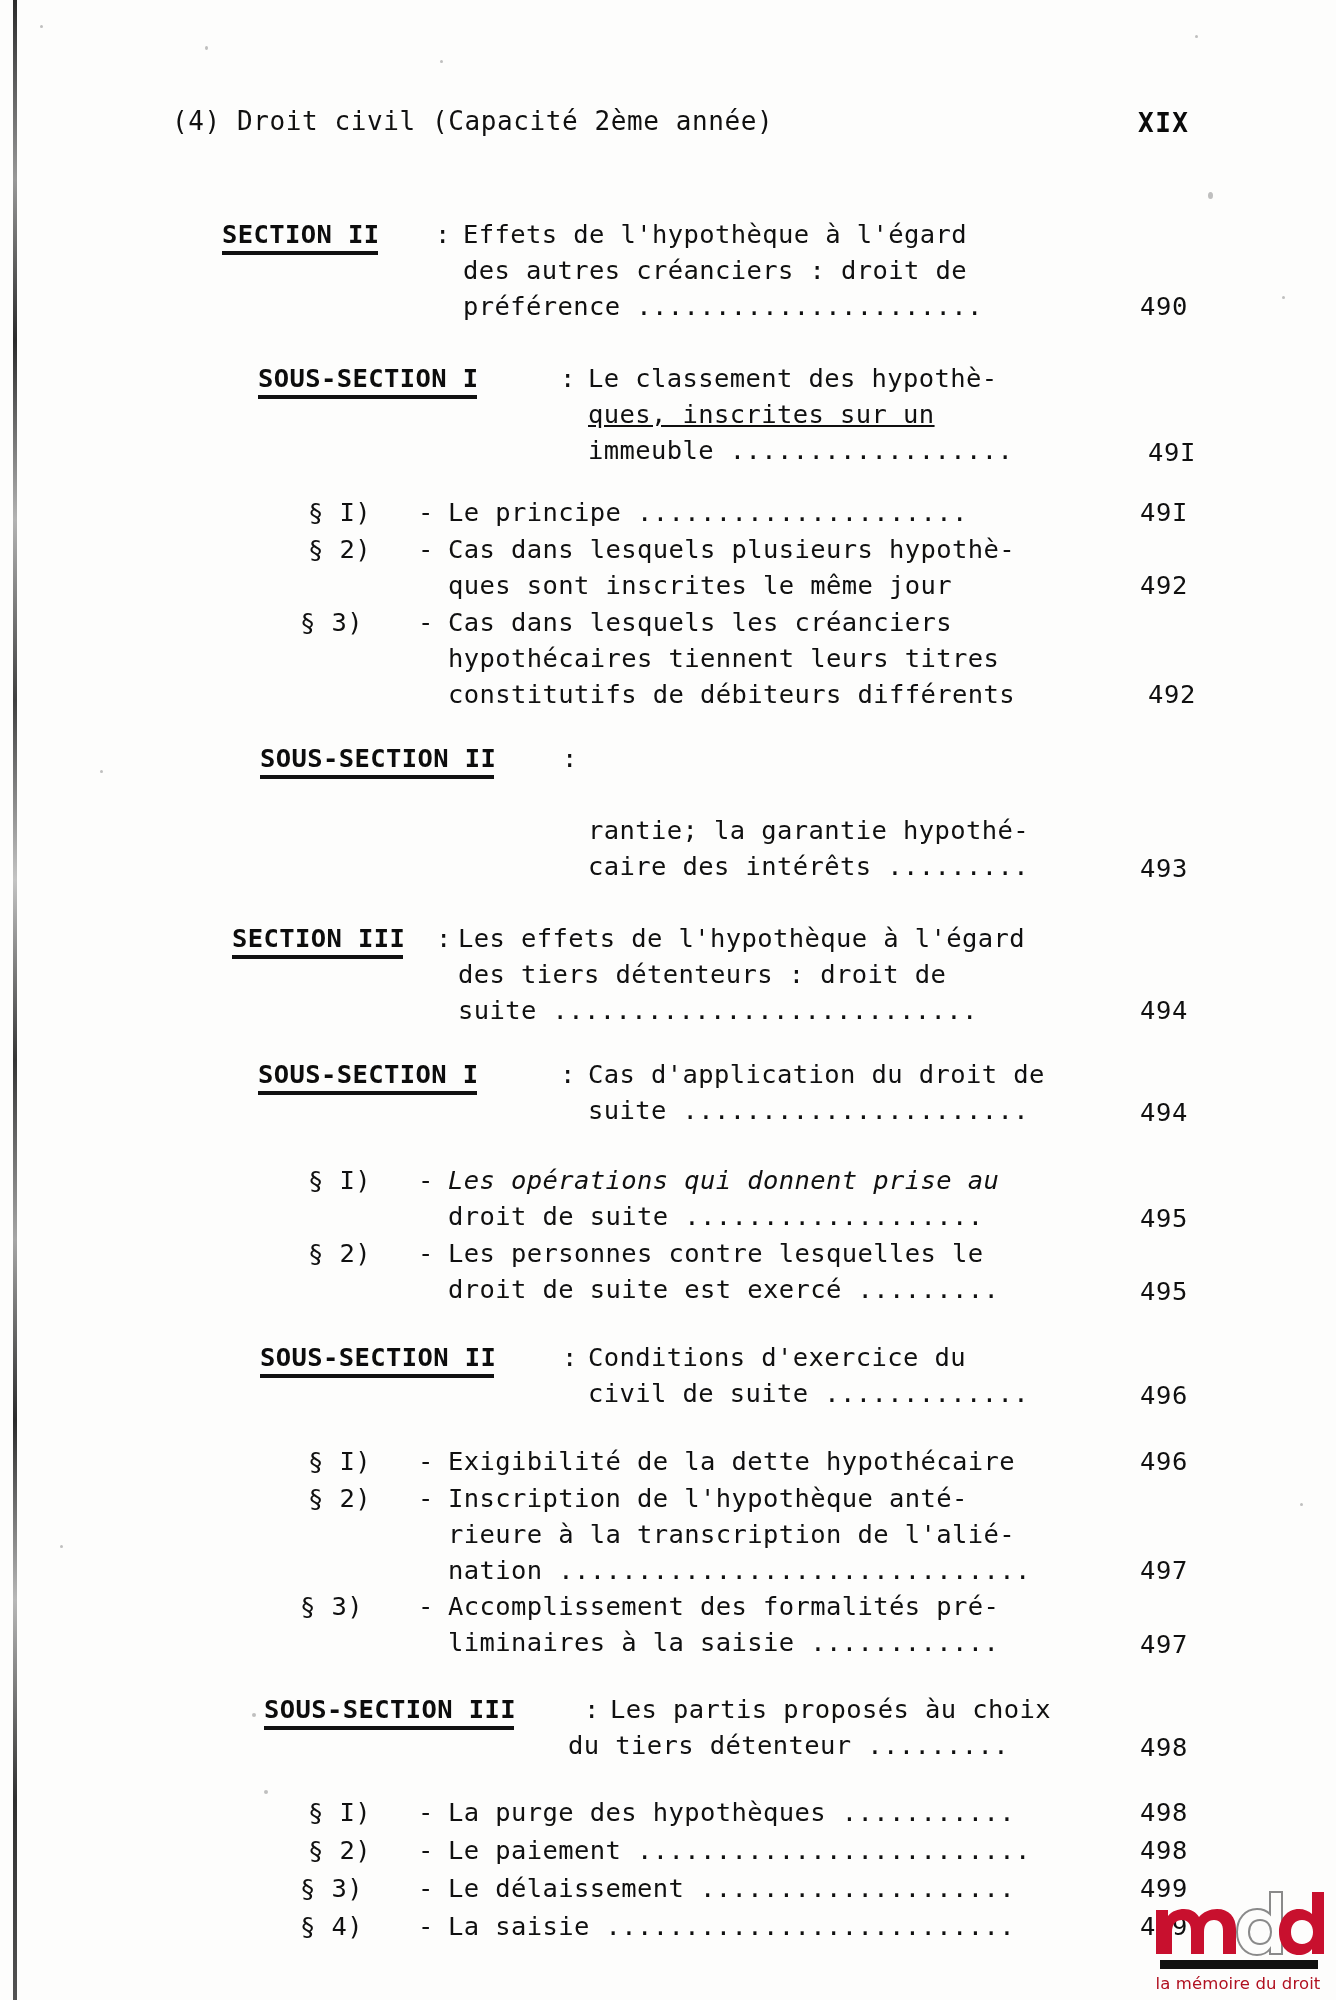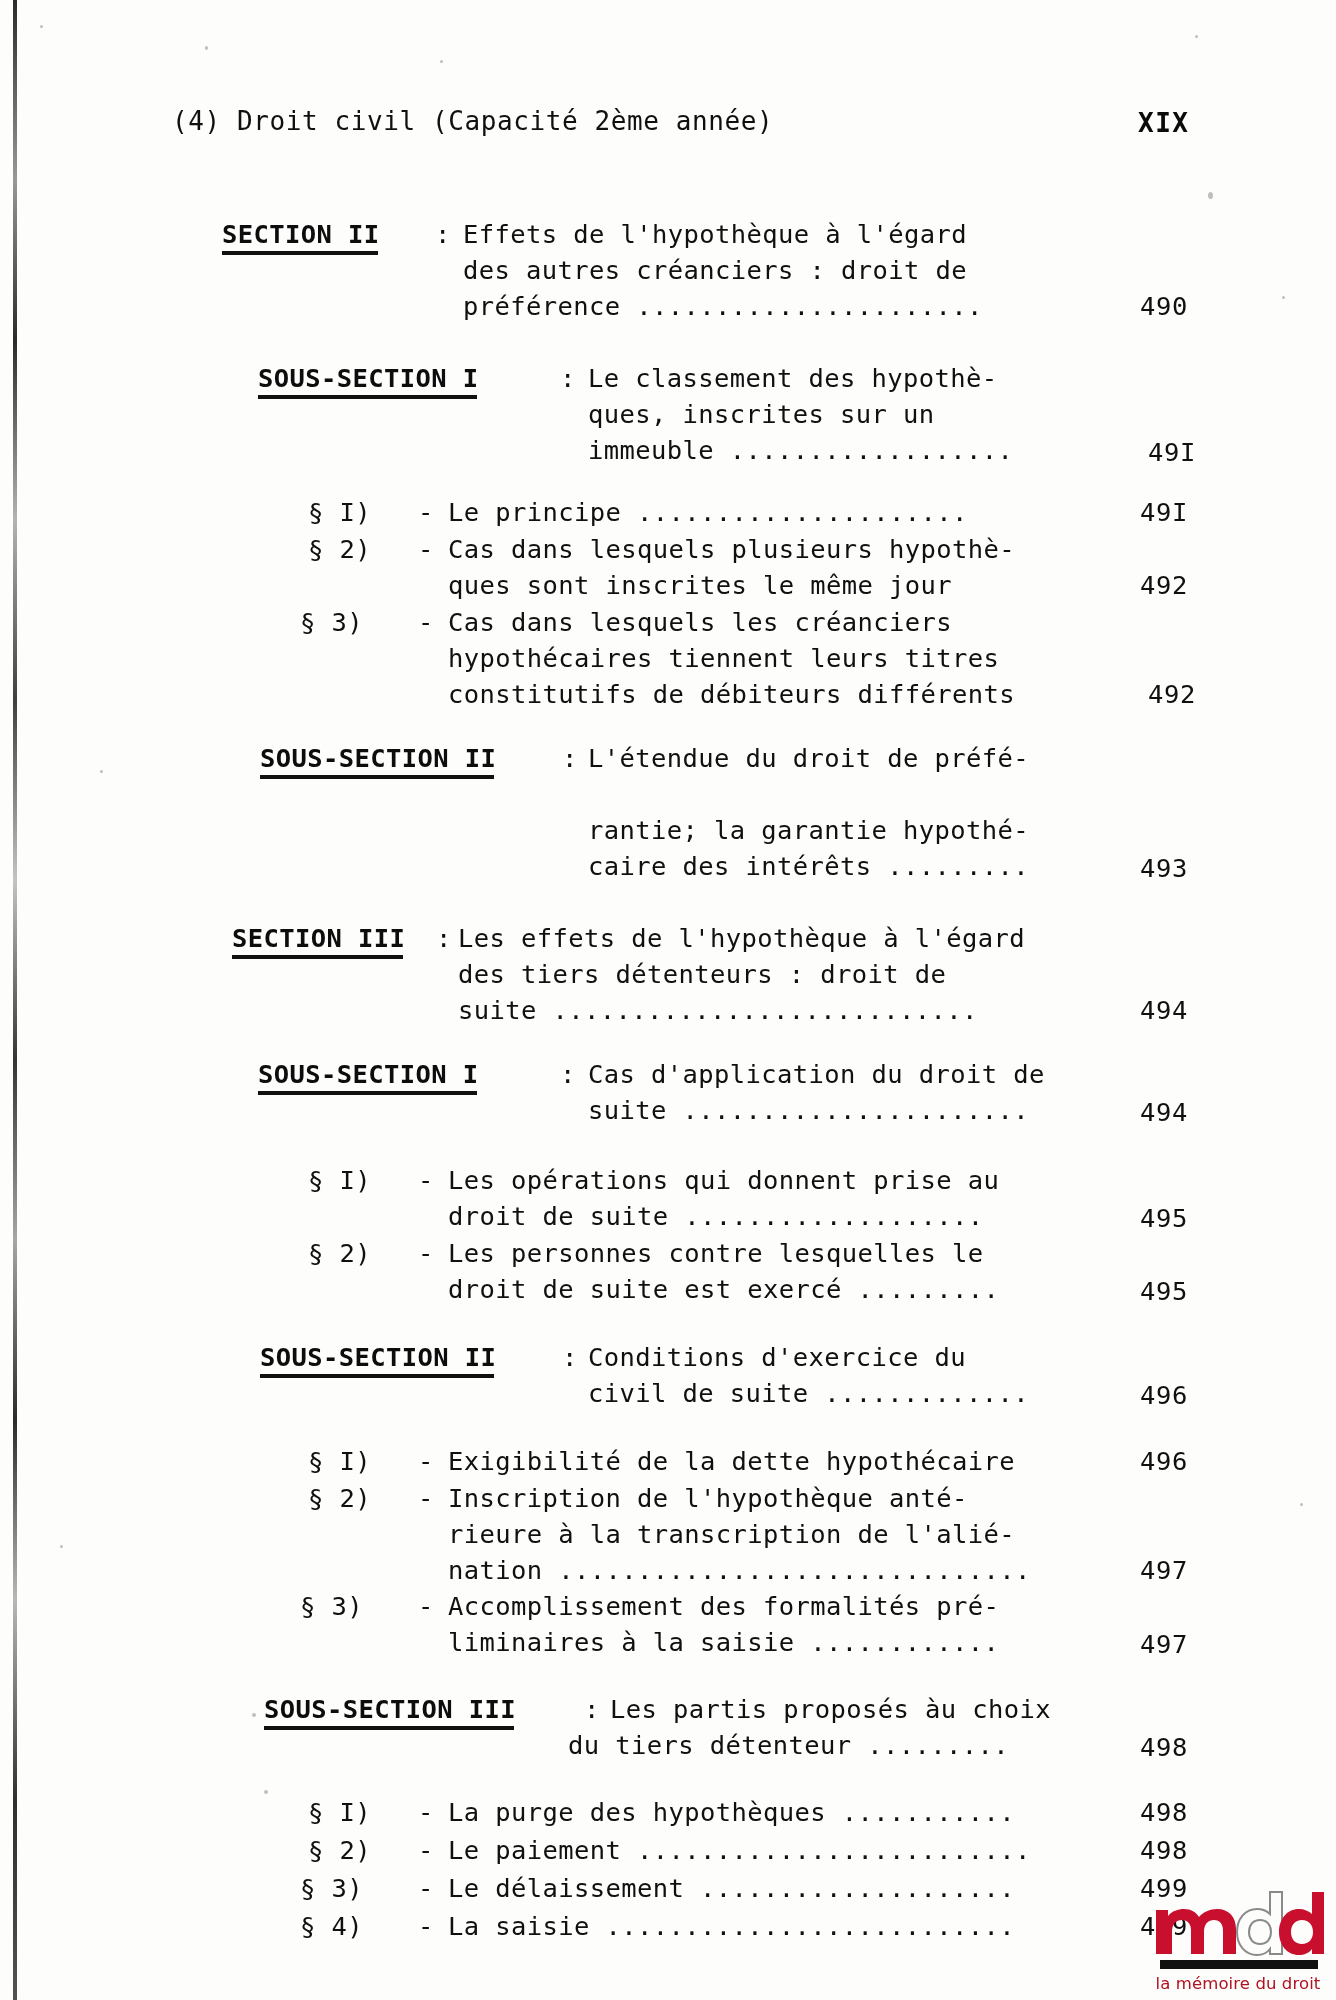--- a/index.html
+++ b/index.html
@@ -170,21 +170,21 @@
     <div class="label" style="left:222px; top:222px;">SECTION II</div>
     <div class="line" style="left:435px; top:222px;">:</div>
     <div class="line" style="left:463px; top:222px;">Effets de l'hypothèque à l'égard</div>
     <div class="line" style="left:463px; top:258px;">des autres créanciers : droit de</div>
     <div class="line" style="left:463px; top:294px;">préférence ......................</div>
     <div class="pageno" style="left:1140px; top:294px;">490</div>
 
     <div class="label" style="left:258px; top:366px;">SOUS-SECTION I</div>
     <div class="line" style="left:560px; top:366px;">:</div>
     <div class="line" style="left:588px; top:366px;">Le classement des hypothè-</div>
-    <div class="line" style="left:588px; top:402px;">ques, inscrites sur un</div>
+    <div class="line" style="left:588px; top:402px;text-decoration:underline;">ques, inscrites sur un</div>
     <div class="line" style="left:588px; top:438px;">immeuble ..................</div>
     <div class="pageno" style="left:1148px; top:440px;">49I</div>
 
     <div class="line" style="left:308px; top:500px;">§ I)</div>
     <div class="line" style="left:418px; top:500px;">-</div>
     <div class="line" style="left:448px; top:500px;">Le principe .....................</div>
     <div class="pageno" style="left:1140px; top:500px;">49I</div>
 
     <div class="line" style="left:308px; top:537px;">§ 2)</div>
     <div class="line" style="left:418px; top:537px;">-</div>
@@ -194,41 +194,40 @@
 
     <div class="line" style="left:300px; top:610px;">§ 3)</div>
     <div class="line" style="left:418px; top:610px;">-</div>
     <div class="line" style="left:448px; top:610px;">Cas dans lesquels les créanciers</div>
     <div class="line" style="left:448px; top:646px;">hypothécaires tiennent leurs titres</div>
     <div class="line" style="left:448px; top:682px;">constitutifs de débiteurs différents</div>
     <div class="pageno" style="left:1148px; top:682px;">492</div>
 
     <div class="label" style="left:260px; top:746px;">SOUS-SECTION II</div>
     <div class="line" style="left:562px; top:746px;">:</div>
-    <div class="line" style="left:588px; top:746px;">L'étendue du droit de préfé-</div>
     <div class="line" style="left:588px; top:818px;">rantie; la garantie hypothé-</div>
     <div class="line" style="left:588px; top:854px;">caire des intérêts .........</div>
     <div class="pageno" style="left:1140px; top:856px;">493</div>
 
     <div class="label" style="left:232px; top:926px;">SECTION III</div>
     <div class="line" style="left:436px; top:926px;">:</div>
     <div class="line" style="left:458px; top:926px;">Les effets de l'hypothèque à l'égard</div>
     <div class="line" style="left:458px; top:962px;">des tiers détenteurs : droit de</div>
     <div class="line" style="left:458px; top:998px;">suite ...........................</div>
     <div class="pageno" style="left:1140px; top:998px;">494</div>
 
     <div class="label" style="left:258px; top:1062px;">SOUS-SECTION I</div>
     <div class="line" style="left:560px; top:1062px;">:</div>
     <div class="line" style="left:588px; top:1062px;">Cas d'application du droit de</div>
     <div class="line" style="left:588px; top:1098px;">suite ......................</div>
     <div class="pageno" style="left:1140px; top:1100px;">494</div>
 
     <div class="line" style="left:308px; top:1168px;">§ I)</div>
     <div class="line" style="left:418px; top:1168px;">-</div>
-    <div class="line" style="left:448px; top:1168px;">Les opérations qui donnent prise au</div>
+    <div class="line" style="left:448px; top:1168px;font-style:italic;">Les opérations qui donnent prise au</div>
     <div class="line" style="left:448px; top:1204px;">droit de suite ...................</div>
     <div class="pageno" style="left:1140px; top:1206px;">495</div>
 
     <div class="line" style="left:308px; top:1241px;">§ 2)</div>
     <div class="line" style="left:418px; top:1241px;">-</div>
     <div class="line" style="left:448px; top:1241px;">Les personnes contre lesquelles le</div>
     <div class="line" style="left:448px; top:1277px;">droit de suite est exercé .........</div>
     <div class="pageno" style="left:1140px; top:1279px;">495</div>
 
     <div class="label" style="left:260px; top:1345px;">SOUS-SECTION II</div>

